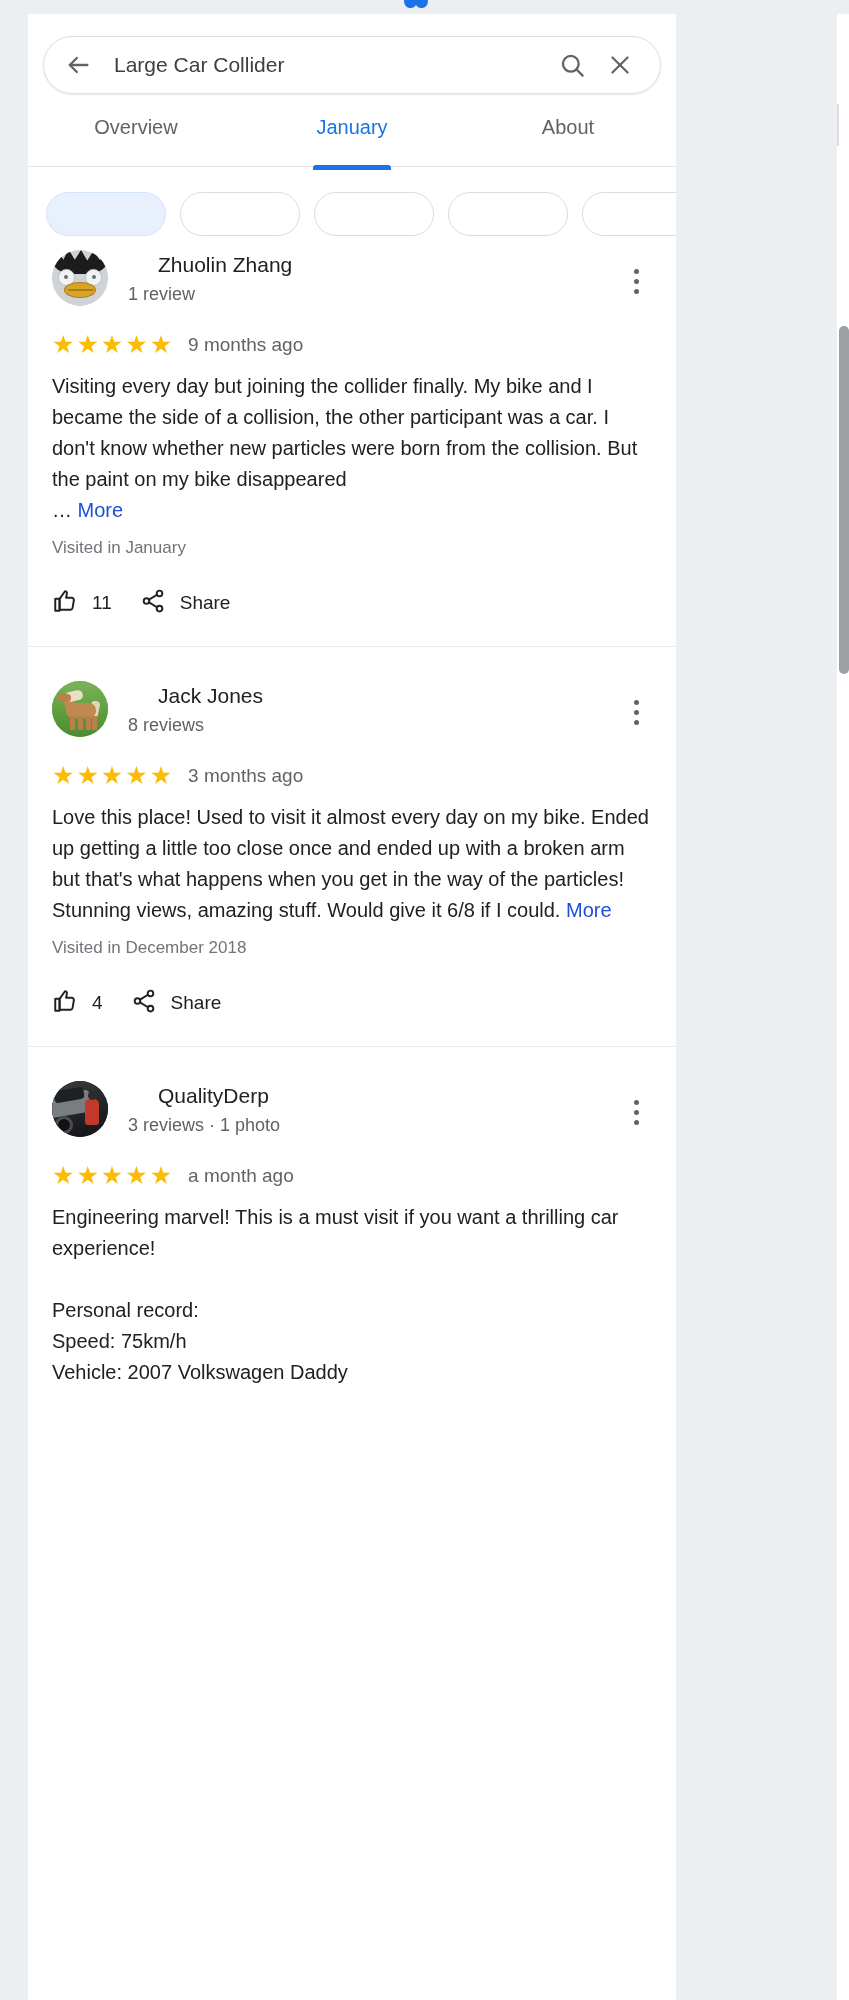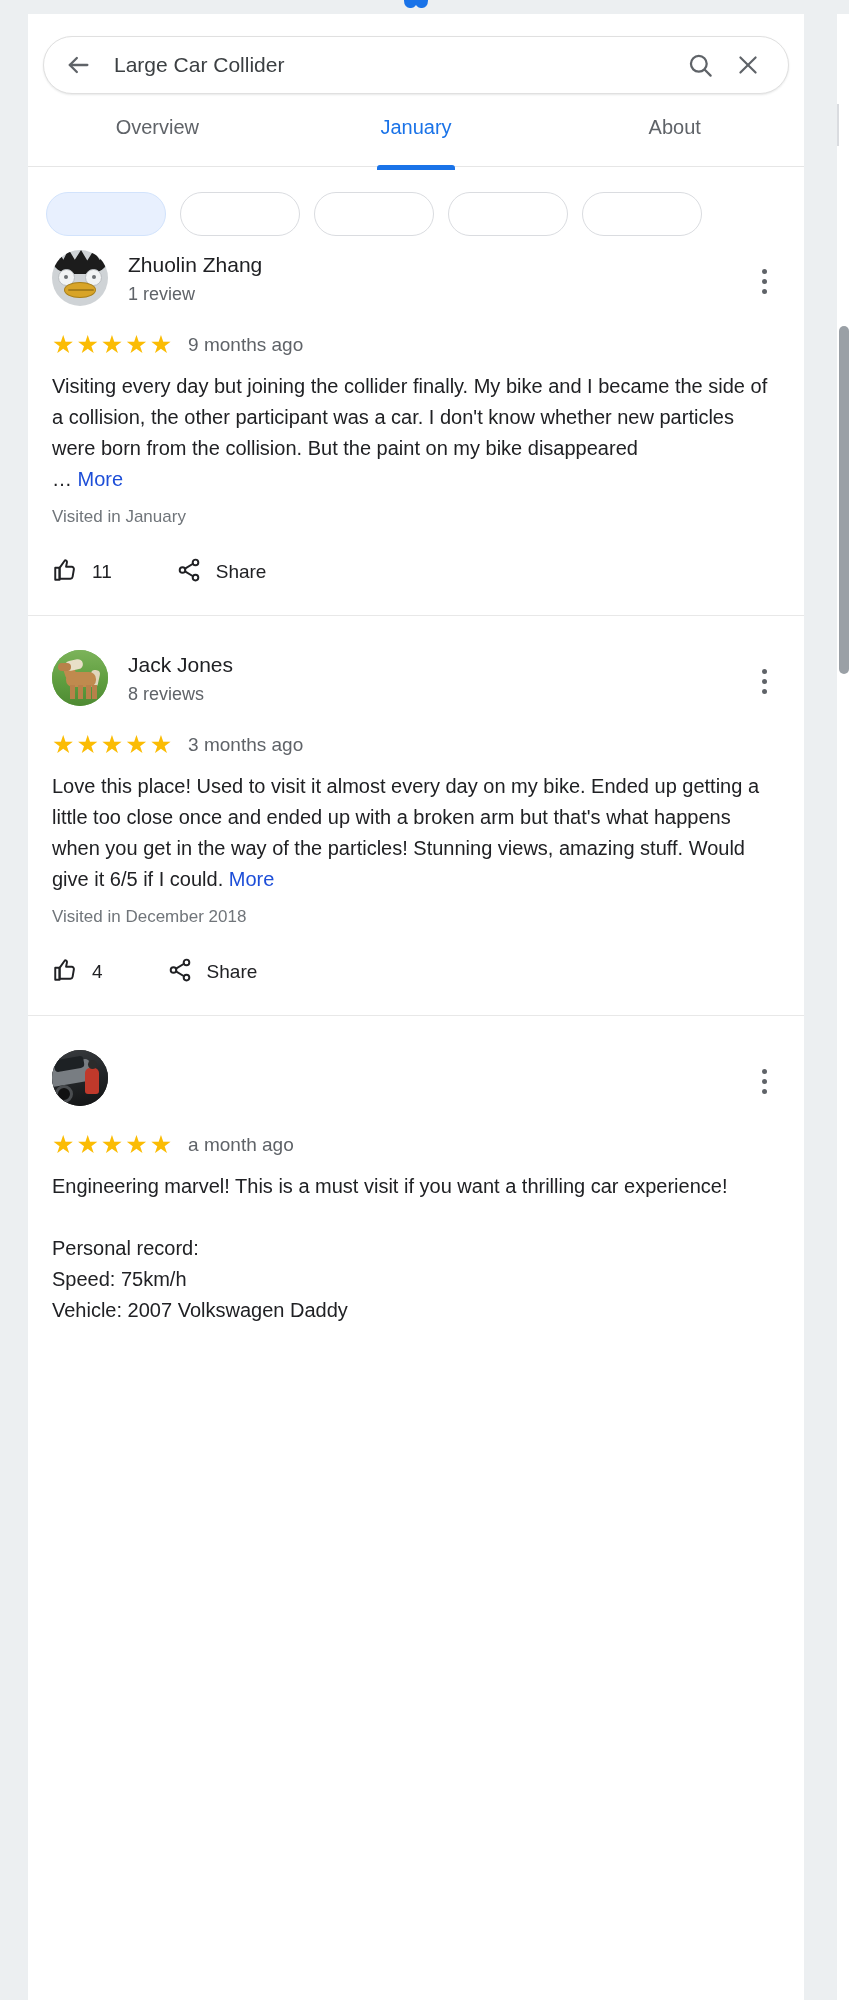--- a/index.html
+++ b/index.html
@@ -36,21 +36,21 @@
   #topbleed .bleed-dots span:nth-child(2) { left: 11px; }
   #topbleed .bleed-text {
     position: absolute; left: 450px; top: -10px;
     font-size: 19px; color: #5f6368; white-space: nowrap;
   }
 
   
   #panel {
     position: absolute;
     top: 14px; left: 28px;
-    width: 776px;
+    width: 648px;
     height: 1986px;
     background: #ffffff;
     overflow: hidden;
   }
 
   
   #stickyhead {
     position: absolute; top: 0; left: 0; right: 0;
     background: #ffffff;
     z-index: 20;
@@ -147,21 +147,21 @@
   .avatar {
     width: 56px; height: 56px;
     border-radius: 50%;
     flex: 0 0 auto;
     overflow: hidden;
     position: relative;
     background: #dadce0;
   }
   .av-meta { padding-left: 20px; padding-top: 2px; }
   .rv-name {
-    font-size: 21px; color: #202124; line-height: 1.25;
+    font-size: 21px; color: #202124; line-height: 1.25; margin-left: 30px;
   }
   .rv-sub {
     font-size: 18px; color: #5f6368; margin-top: 6px;
   }
   .kebab {
     position: absolute; right: 2px; top: 14px;
     width: 28px; height: 34px;
     display: flex; flex-direction: column;
     align-items: center; justify-content: center; gap: 5px;
     cursor: pointer;
@@ -186,21 +186,21 @@
   .more { color: #1d4ed8; cursor: pointer; font-weight: 500; }
 
   .rv-visited {
     margin-top: 12px;
     font-size: 17px;
     color: #70757a;
   }
 
   .rv-actions {
     display: flex; align-items: center;
-    gap: 64px;
+    gap: 28px;
     padding: 30px 0 28px 0;
   }
   .act {
     display: flex; align-items: center; gap: 14px;
     cursor: pointer;
   }
   .act-label { font-size: 19px; color: #202124; font-weight: 500; }
   .act-count { font-size: 19px; color: #202124; font-weight: 500; }
 
   
@@ -469,21 +469,21 @@
           <div class="stars">
             <span class="star">★</span>
             <span class="star">★</span>
             <span class="star">★</span>
             <span class="star">★</span>
             <span class="star">★</span>
           </div>
           <div class="rv-age">3 months ago</div>
         </div>
 
-        <div class="rv-body"><span>Love this place! Used to visit it almost every day on my bike. Ended up getting a little too close once and ended up with a broken arm but that's what happens when you get in the way of the particles! Stunning views, amazing stuff. Would give it 6/5 if I could.</span> <span class="more">More</span></div>
+        <div class="rv-body"><span>Love this place! Used to visit it almost every day on my bike. Ended up getting a little too close once and ended up with a broken arm but that's what happens when you get in the way of the particles! Stunning views, amazing stuff. Would give it 6/8 if I could.</span> <span class="more">More</span></div>
 
         <div class="rv-visited">Visited in December 2018</div>
 
         <div class="rv-actions">
           <div class="act">
             <span>
               <svg width="26" height="26" viewBox="0 0 24 24" fill="none" stroke="#202124" stroke-width="1.8" stroke-linejoin="round">
                 <path d="M7 10v11H3V10h4z"></path>
                 <path d="M7 10l5-7c1.2 0 2 .9 1.8 2L13 9h5.2c1.3 0 2.2 1.1 2 2.3l-1.2 7c-.2 1-1 1.7-2 1.7H7V10z"></path>
               </svg>
@@ -507,20 +507,24 @@
 
       <div class="review">
         <div class="rv-head">
           <div class="avatar av-car">
             <span class="bg"></span>
             <span class="hood"></span>
             <span class="window"></span>
             <span class="wheel"></span>
             <span class="person"></span>
           </div>
+          <div class="av-meta">
+            <div class="rv-name">QualityDerp</div>
+            <div class="rv-sub">3 reviews · 1 photo</div>
+          </div>
           <div class="kebab">
             <i></i>
               <i></i>
               <i></i>
           </div>
         </div>
 
         <div class="rv-rating">
           <div class="stars">
             <span class="star">★</span>

